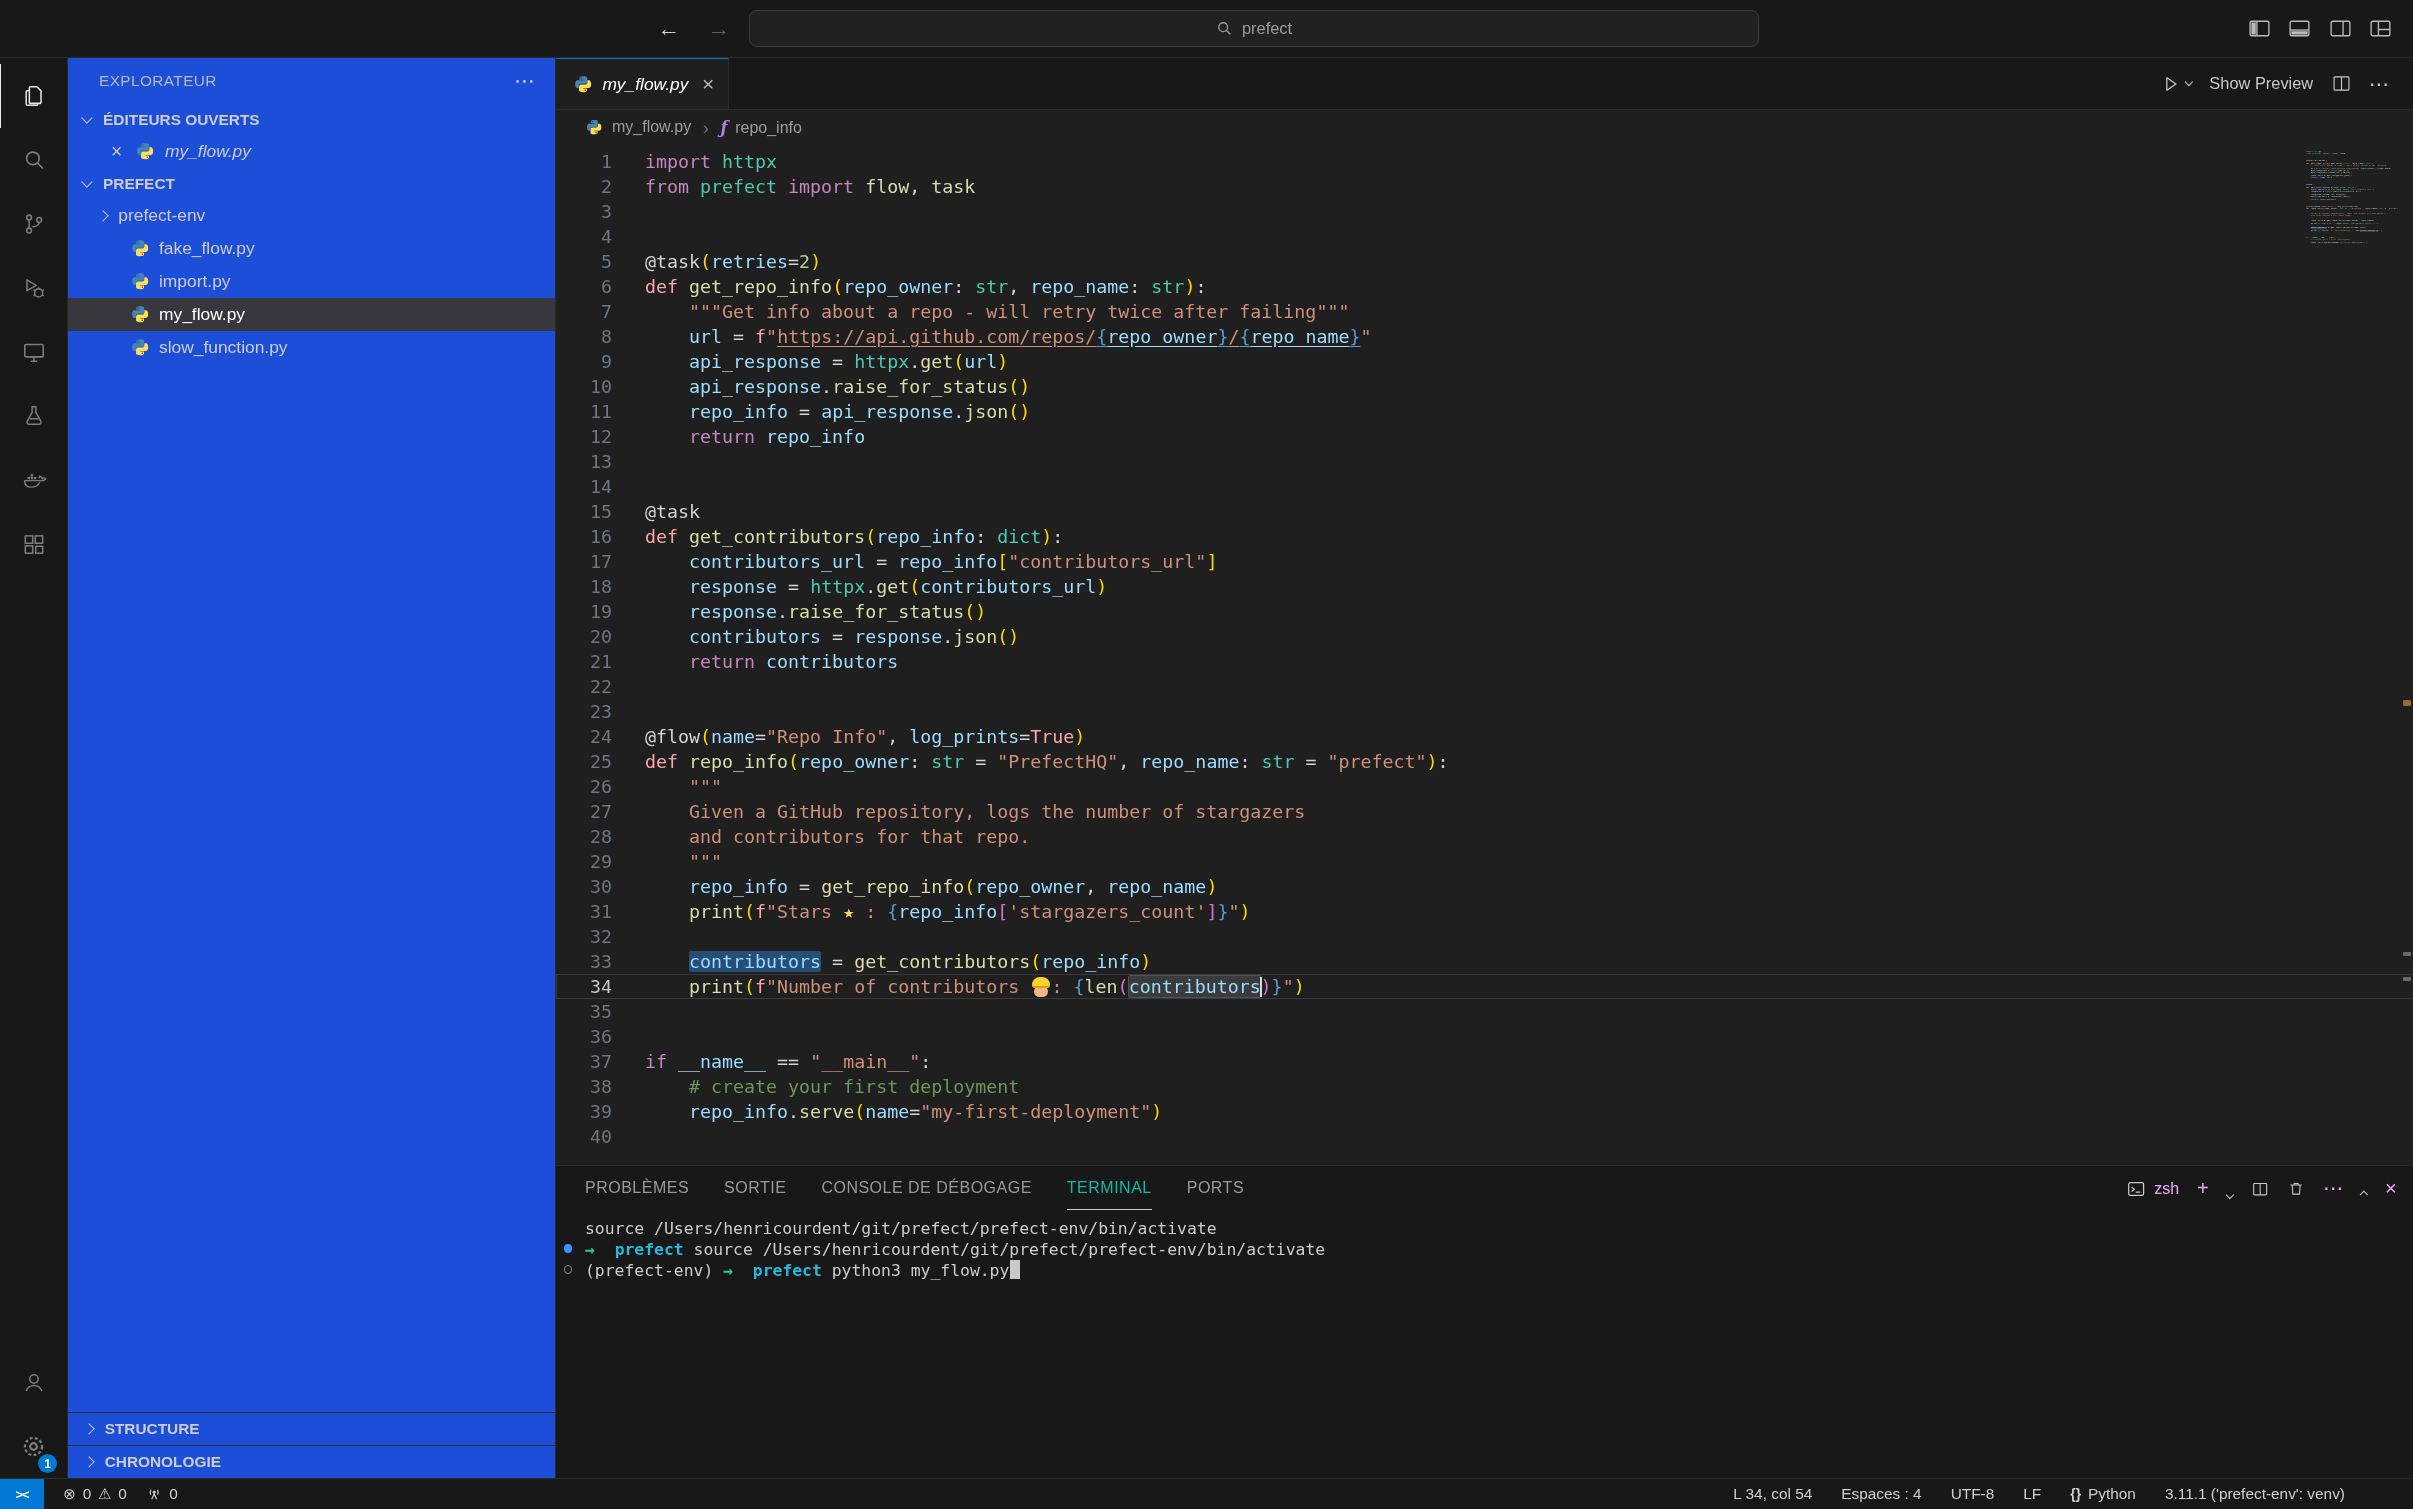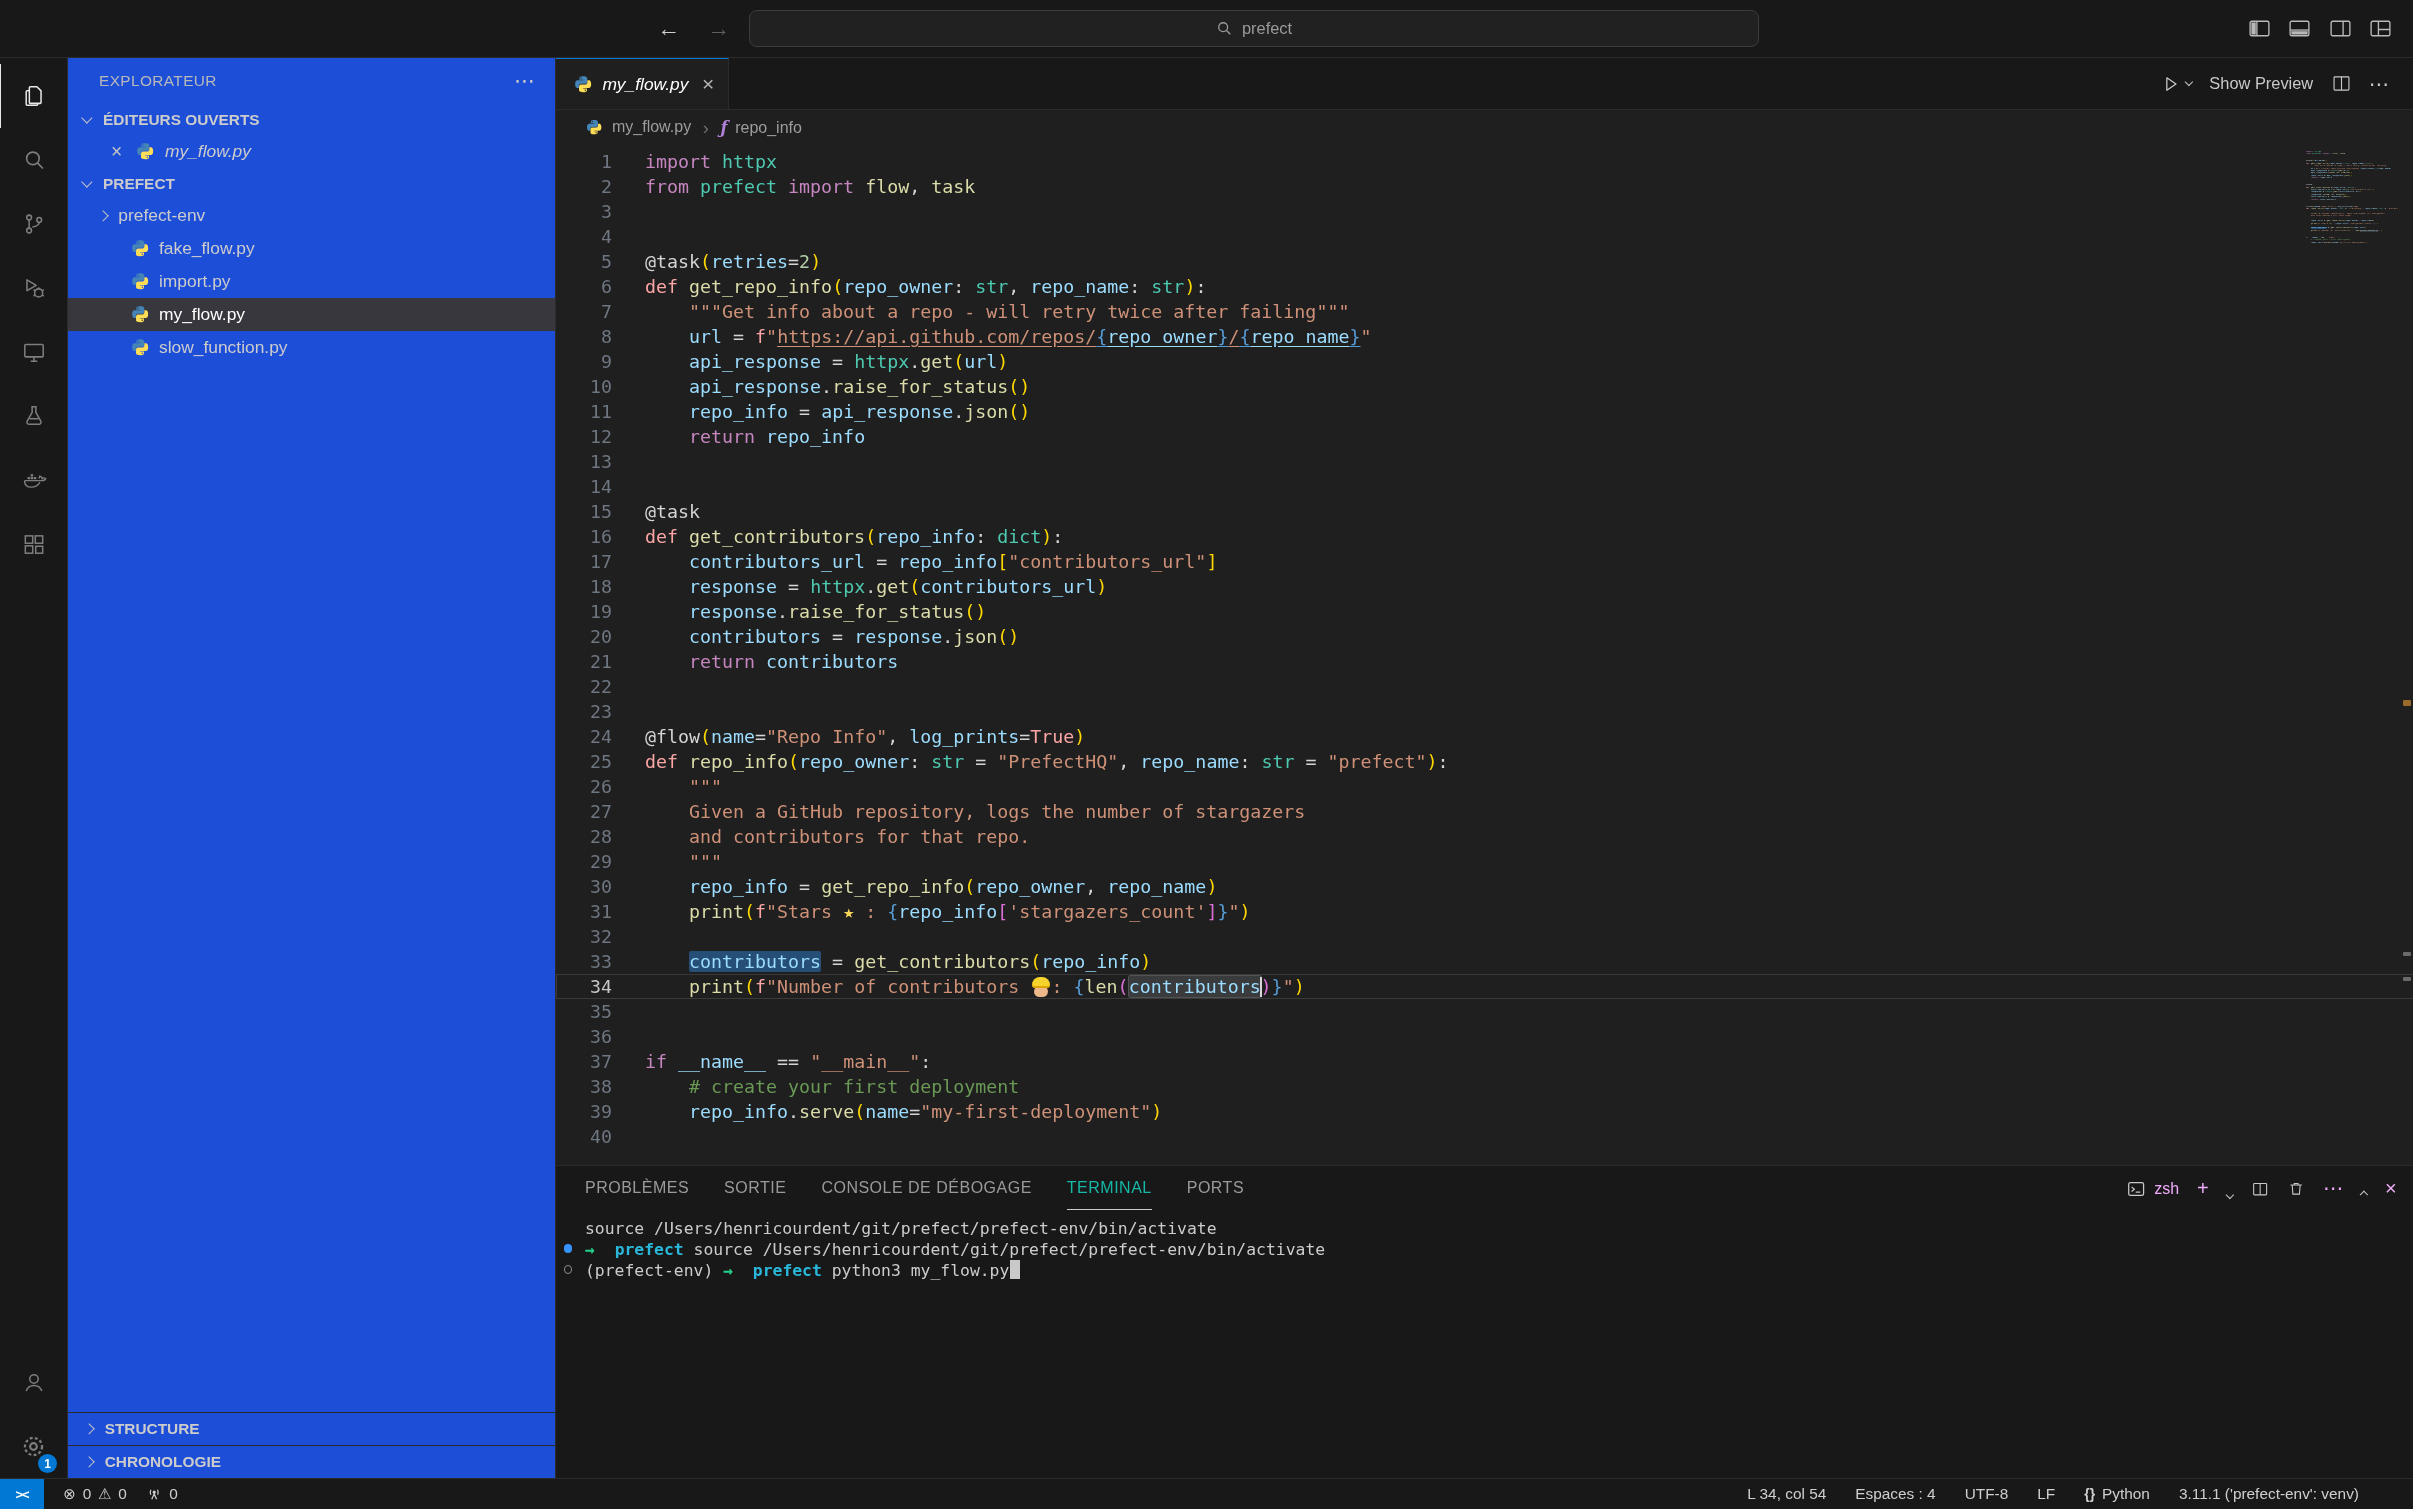--- a/index.html
+++ b/index.html
@@ -101,21 +101,21 @@
   .t-grn{color:#23d18b;font-weight:700}
   .t-cyn{color:#29b8db;font-weight:700}
   .block-cursor{display:inline-block;width:9.7px;height:18.3px;background:#c9c9c9;vertical-align:-2.9px;margin-left:1px}
 
   
   .statusbar{height:31px;background:#181818;border-top:1px solid #2b2b2b;display:flex;align-items:center;font-size:15.4px;color:#cfcfcf}
   .sb-left{display:flex;align-items:center;gap:19.3px;height:100%}
   .remote{width:44px;height:100%;background:#0078d4;color:#ffffff;display:flex;align-items:center;justify-content:center;font-weight:700;font-size:13px;letter-spacing:-1px}
   .sb-item{display:flex;align-items:center;gap:6.8px;white-space:nowrap;cursor:default}
   .sb-ic{font-size:15px;font-family:"DejaVu Sans",sans-serif}
-  .sb-right{margin-left:auto;display:flex;gap:29px;padding-right:55px}
+  .sb-right{margin-left:auto;display:flex;gap:29px;padding-right:69px}
   .braces{font-weight:700;font-size:14px}
   svg{display:block}
 </style>
 </head>
 <body>
 
 <div class="app">
 
   <header class="titlebar">
     <div class="nav">

